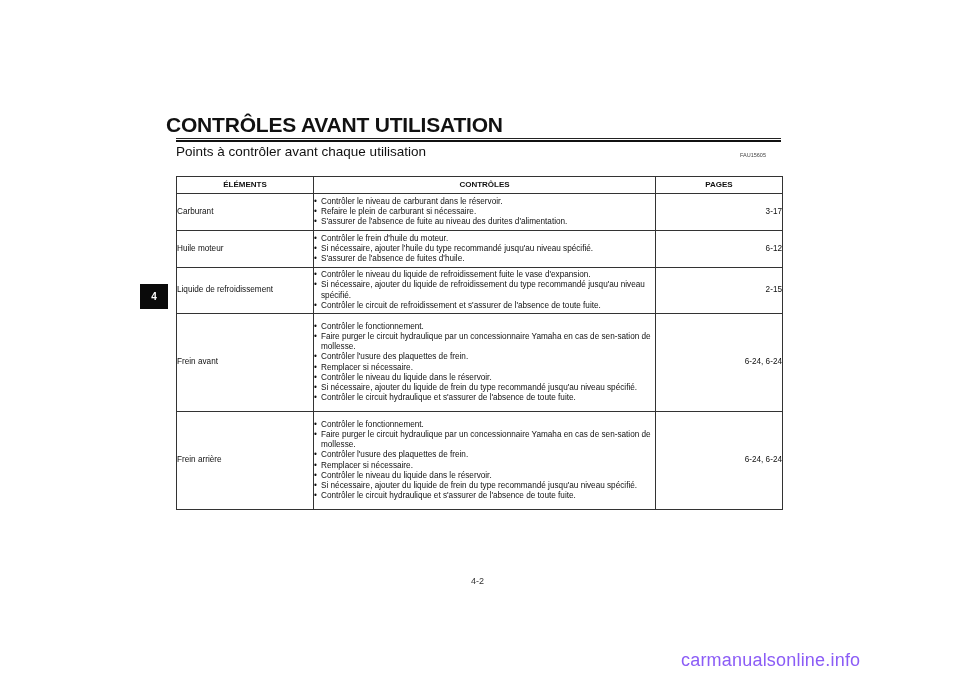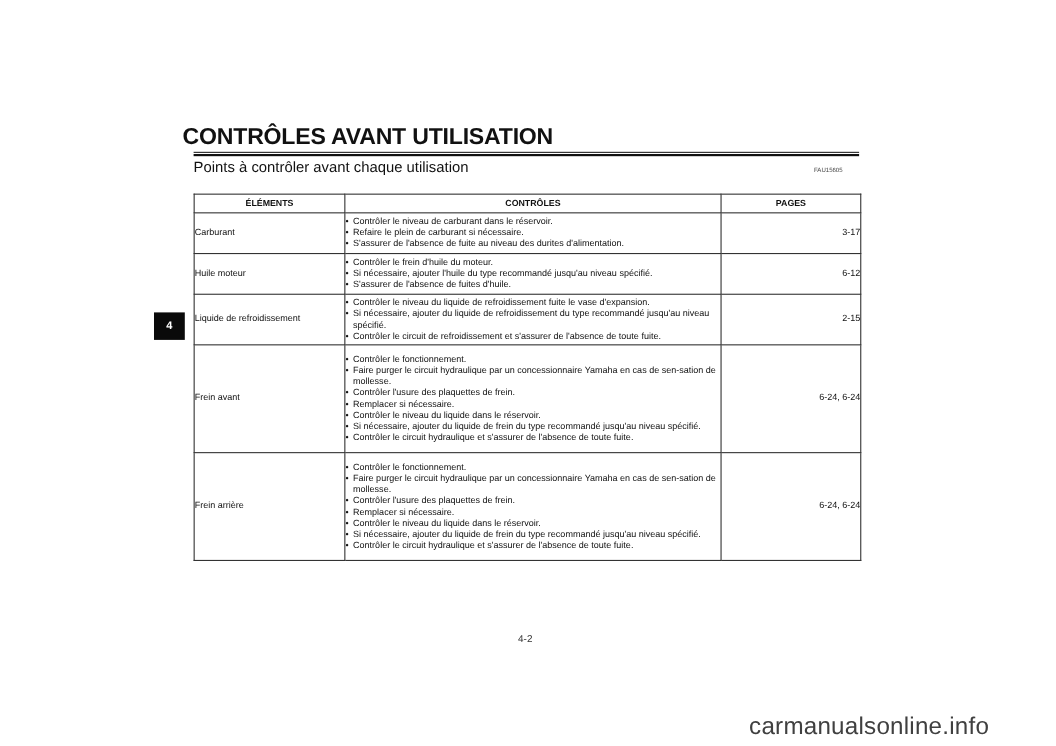--- a/index.html
+++ b/index.html
@@ -49,21 +49,21 @@
     ul.checklist { list-style: none; margin: 0; padding: 0; }
     ul.checklist li { position: relative; padding-left: 7px; }
     ul.checklist li::before {
       content: "\2022"; position: absolute; left: 0; top: 0;
     }
     .page-number {
       position: absolute; left: 471px; top: 576px; font-size: 9px; color: #333;
     }
     .watermark {
       position: absolute; left: 681px; top: 647px;
-      font-size: 22px; color: #404040; letter-spacing: 0.2px; line-height: 26px; text-align: center;
+      font-size: 18px; color: #8b5cf6; letter-spacing: 0.2px; line-height: 26px; text-align: center;
     }
   </style>
 </head>
 <body>
 
 <h1 class="page-heading">CONTRÔLES AVANT UTILISATION</h1>
 <div class="rule-thin"></div>
 <div class="rule-thick"></div>
 
 <div class="ref-code">FAU15605</div>

